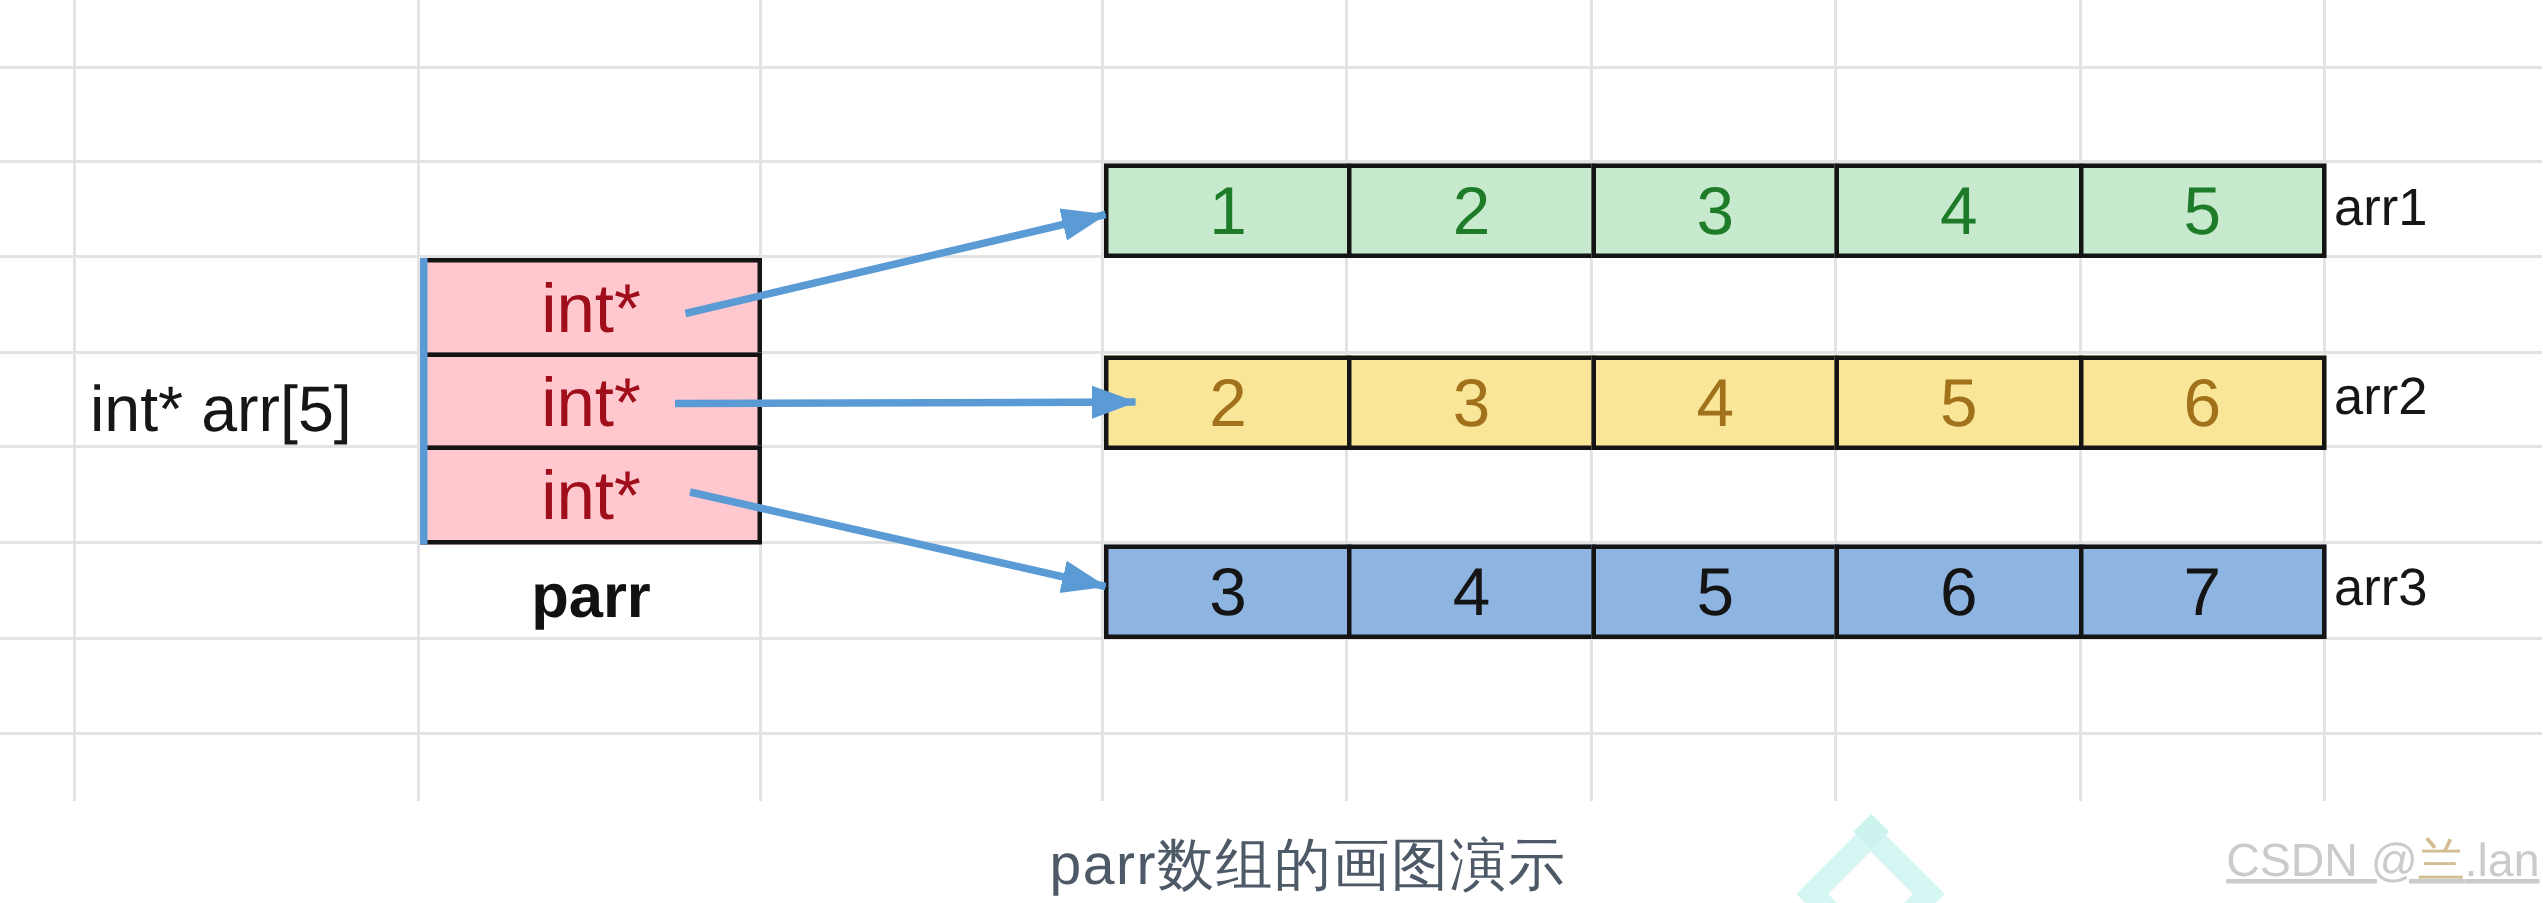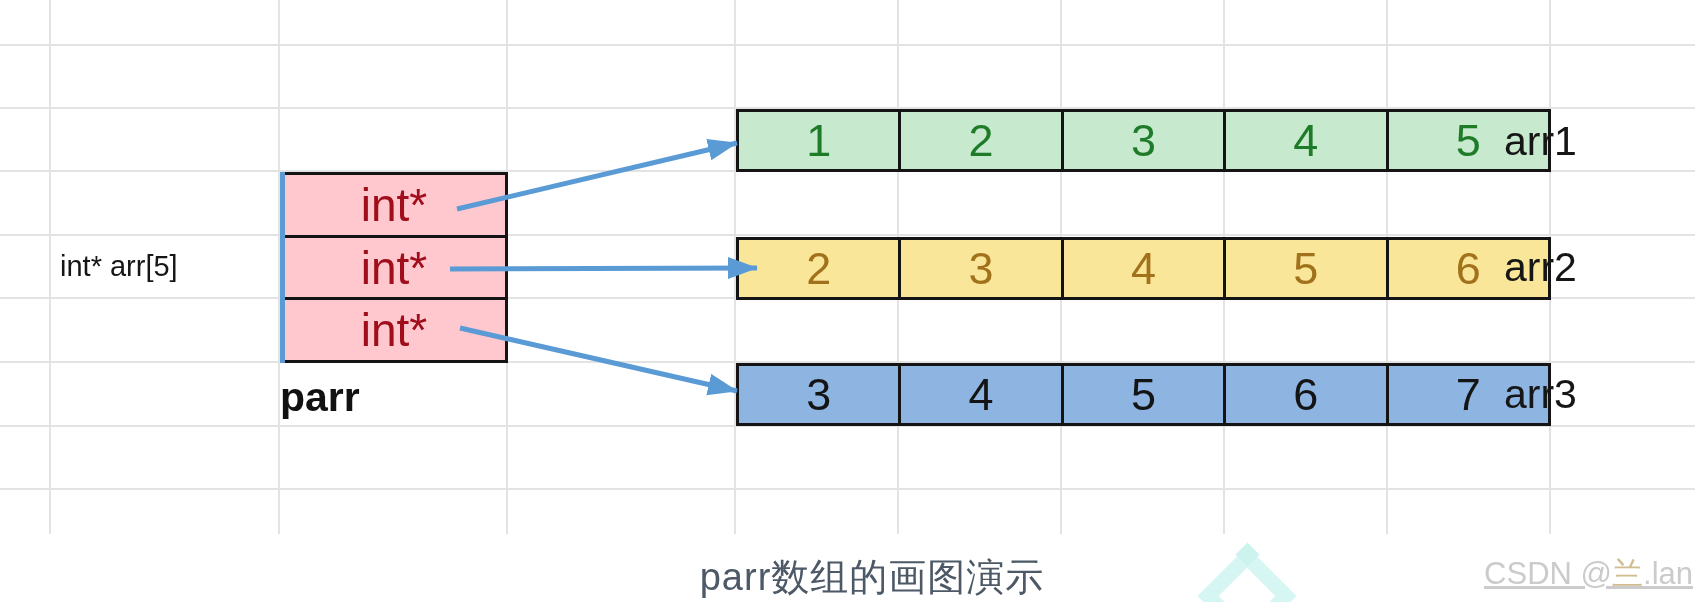--- a/index.html
+++ b/index.html
@@ -35,42 +35,42 @@
   .cell{
     box-sizing:border-box;width:165.4px;height:63px;border:3px solid #141414;
     display:flex;align-items:center;justify-content:center;
     font-size:45px;line-height:1;
   }
   .cell + .cell{margin-left:-3px;}
   .row-green .cell{background:#C7E9CE;color:#1E7B28;}
   .row-yellow .cell{background:#FAE699;color:#A1711B;}
   .row-blue .cell{background:#8EB4E2;color:#141414;}
   .arr-label{
-    position:absolute;left:1504px;z-index:3;font-size:41px;line-height:1;color:#161616;
+    position:absolute;left:1556px;z-index:3;font-size:35px;line-height:1;color:#161616;
   }
   .pstack{
     position:absolute;left:280px;top:172px;width:228px;height:191px;z-index:2;
     display:flex;flex-direction:column;
   }
   .pcell{
     box-sizing:border-box;flex:1;border:3px solid #141414;background:#FFC8CF;
     color:#A00E1C;font-size:46px;line-height:1;
     display:flex;align-items:center;justify-content:center;
   }
   .pcell + .pcell{margin-top:-3px;}
   .blue-edge{
     position:absolute;left:280px;top:172px;width:5px;height:191px;
     background:#5B9BD5;z-index:4;
   }
   .decl-label{
     position:absolute;left:60px;top:252px;z-index:3;
-    font-size:29px;line-height:1;color:#161616;white-space:nowrap;
+    font-size:43px;line-height:1;color:#161616;white-space:nowrap;
   }
   .parr-label{
-    position:absolute;left:280px;top:377px;width:228px;text-align:left;z-index:3;
+    position:absolute;left:280px;top:377px;width:228px;text-align:center;z-index:3;
     font-size:41px;line-height:1;font-weight:bold;color:#111;
   }
   .caption{
     position:absolute;left:872px;top:558px;transform:translateX(-50%);z-index:6;
     font-size:38px;line-height:1;color:#4d5966;white-space:nowrap;letter-spacing:1px;
   }
   .watermark{
     position:absolute;right:2px;top:558px;z-index:6;
     font-size:31px;line-height:1;color:#cbcbcb;white-space:nowrap;text-decoration:underline;
   }

